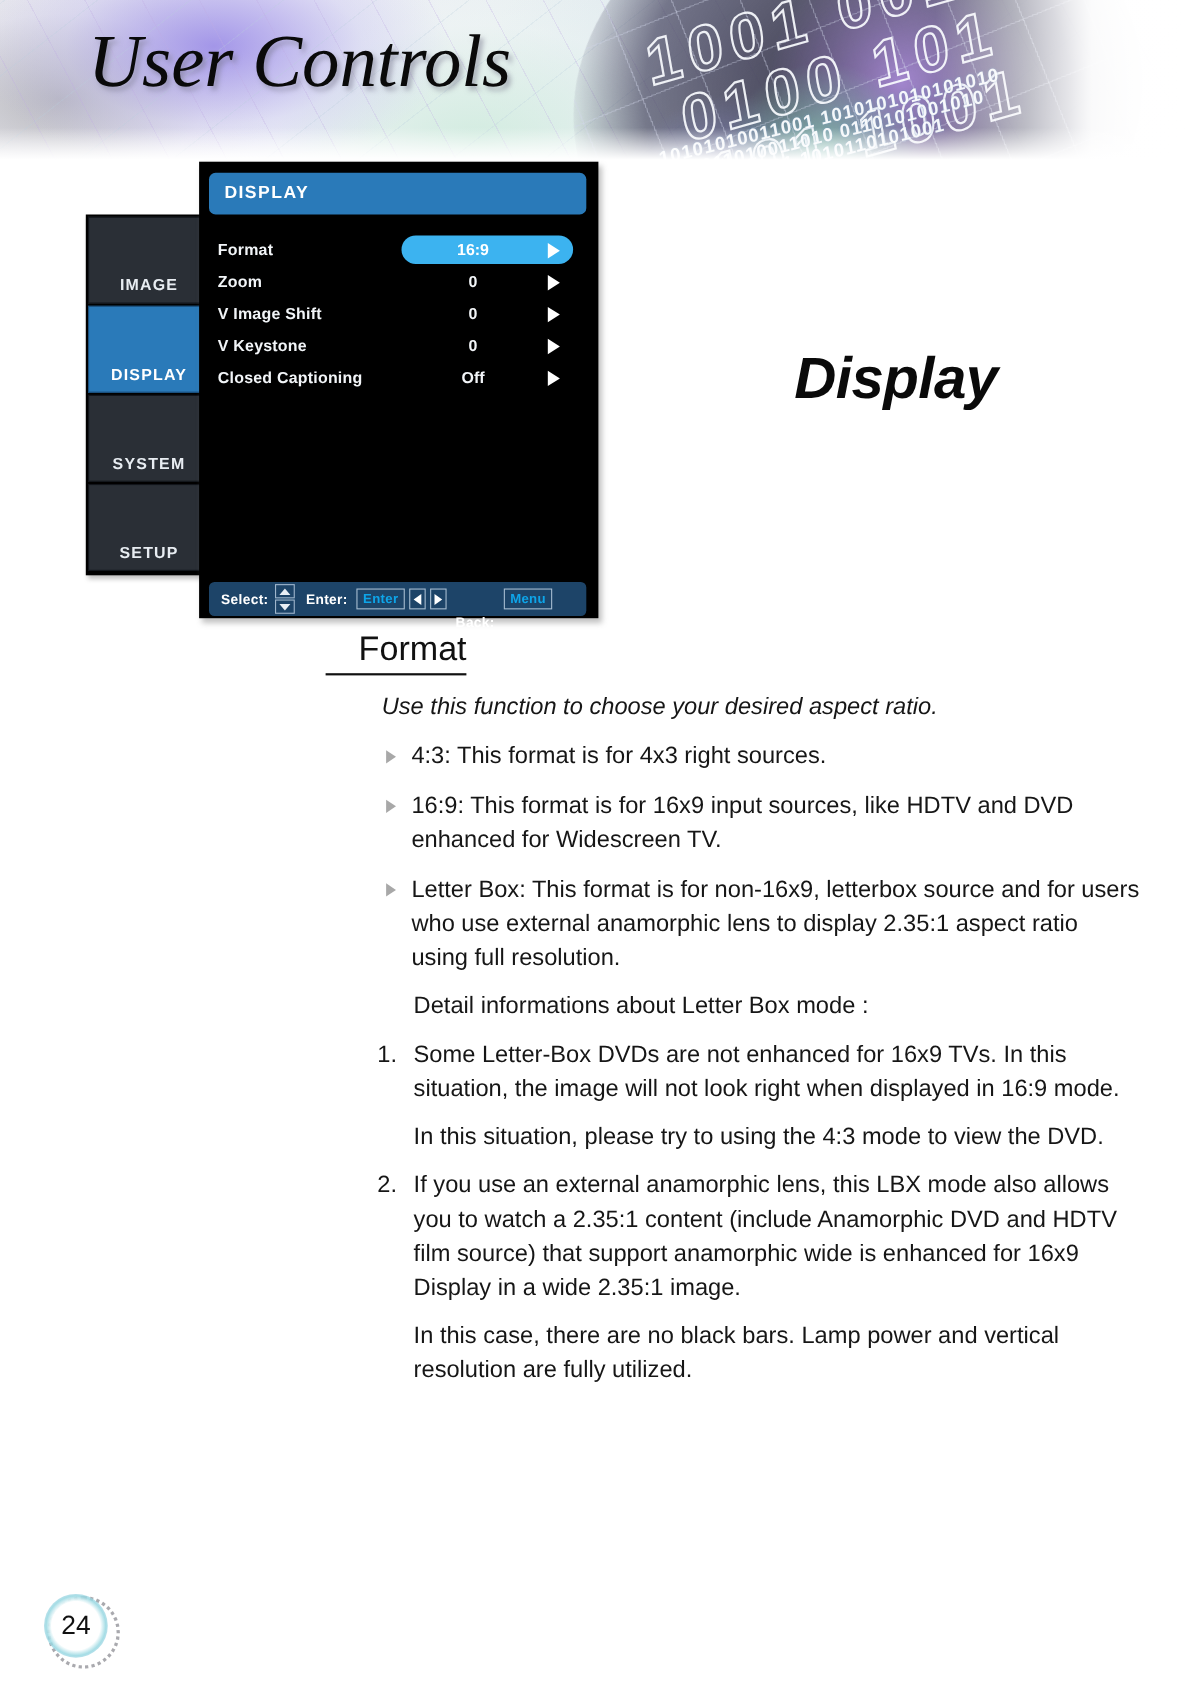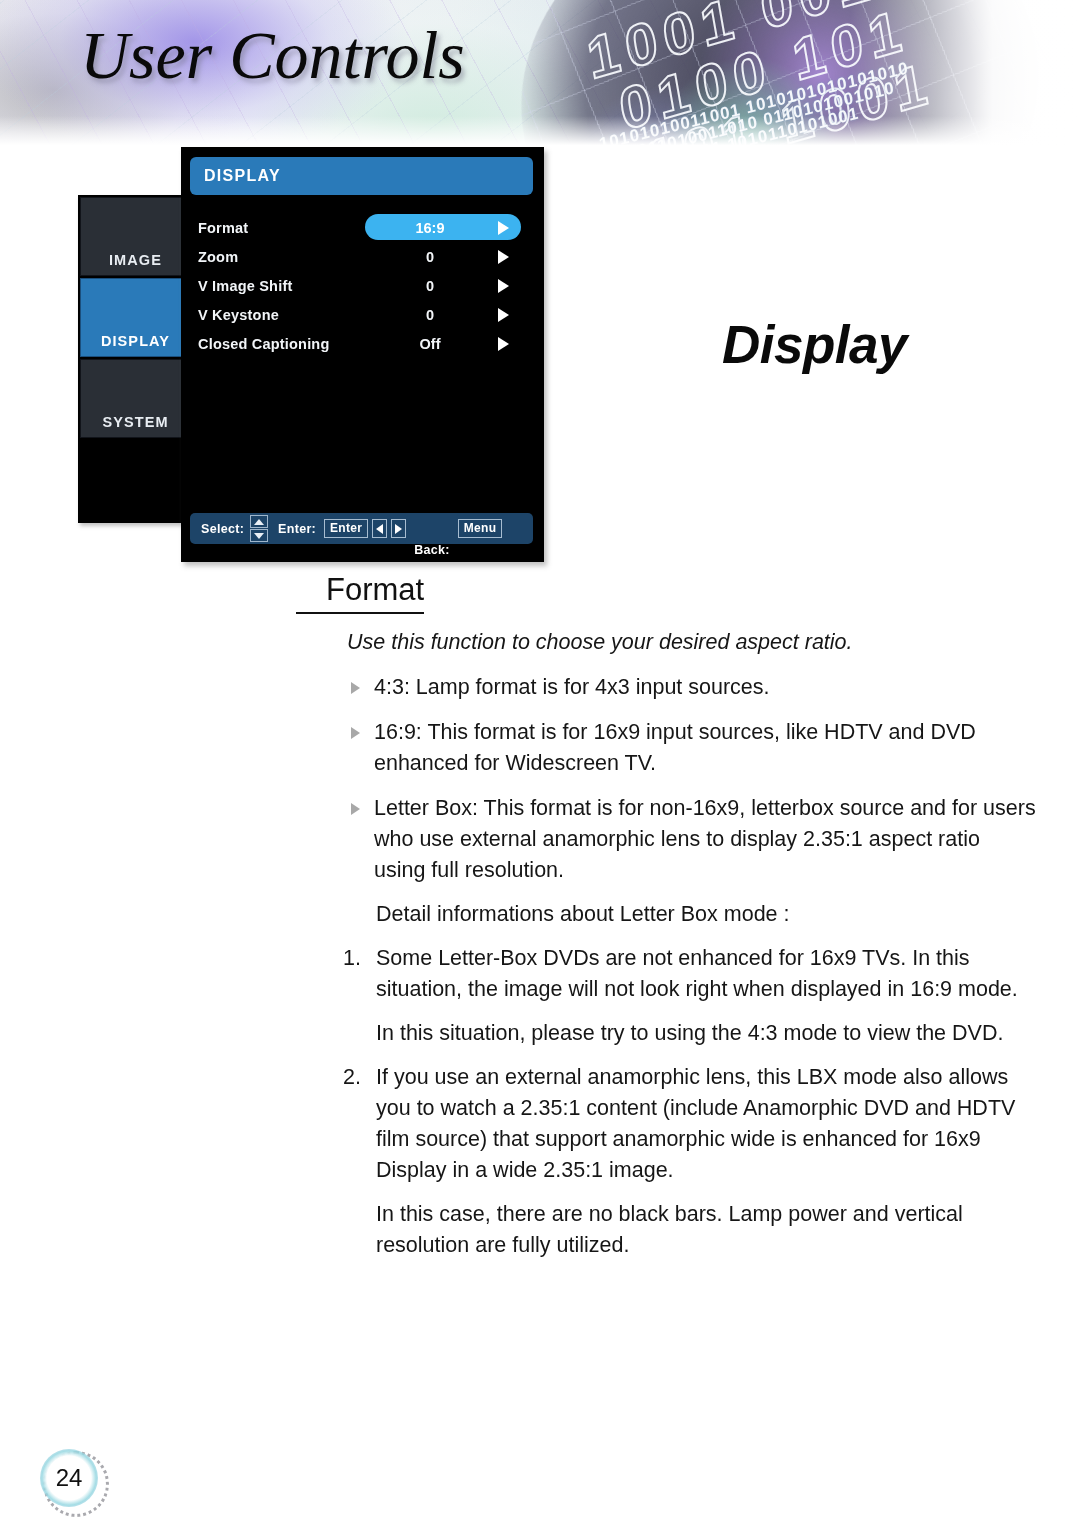--- a/index.html
+++ b/index.html
@@ -222,21 +222,21 @@
     width: 156px; height: 26px;
     background: #3cb3f0;
     border-radius: 13px;
   }
   .osd-row.selected .r-value,
   .osd-row.selected .r-arrow { z-index: 2; }
   .osd-row.selected .r-value { color:#ffffff; }
 
   #osd-footer {
     position: absolute;
-    left: 9px; bottom: 18px;
+    left: 9px; bottom: 2px;
     width: 343px; height: 31px;
     background: #1d4468;
     border-radius: 5px;
     display: flex;
     align-items: center;
     padding-left: 11px;
     box-sizing: border-box;
     color: #ffffff;
     font-size: 12.5px;
     font-weight: bold;
@@ -254,21 +254,21 @@
     width: 16px; height: 11px;
     background: #1d4468;
     border: 1px solid #9fb6cc;
     display: flex; align-items: center; justify-content: center;
   }
   .tri-up { width:0;height:0;border-bottom:6px solid #e9eff5;border-left:5px solid transparent;border-right:5px solid transparent; }
   .tri-dn { width:0;height:0;border-top:6px solid #e9eff5;border-left:5px solid transparent;border-right:5px solid transparent; }
   .key-box {
     border: 1px solid #a7bdd1;
     background: #1d4468;
-    color: #ffffff;
+    color: #0ea5e9;
     font-size: 12px;
     font-weight: bold;
     padding: 1px 5px 2px 5px;
     margin: 0 2px;
     line-height: 14px;
     display: inline-block;
   }
   .key-box.arrow { padding: 1px 3px 2px 3px; }
   .tri-l { display:inline-block; width:0;height:0;border-right:7px solid #ffffff;border-top:5px solid transparent;border-bottom:5px solid transparent; vertical-align: middle;}
   .tri-r { display:inline-block; width:0;height:0;border-left:7px solid #ffffff;border-top:5px solid transparent;border-bottom:5px solid transparent; vertical-align: middle;}
@@ -398,20 +398,21 @@
   <div class="fade-bottom"></div>
   <div id="banner-title">User Controls</div>
 </div>
 
 <div id="osd">
 
   <div id="osd-sidebar">
     <div class="osd-tab" style="top:2px;">IMAGE</div>
     <div class="osd-tab active" style="top:83px;">DISPLAY</div>
     <div class="osd-tab" style="top:164px;">SYSTEM</div>
+    <div class="osd-tab" style="top:245px;">SETUP</div>
   </div>
 
   <div id="osd-panel">
 
     <div id="osd-header">DISPLAY</div>
 
     <div id="osd-rows">
 
       <div class="osd-row selected">
         <div class="r-hl"></div>
@@ -472,21 +473,21 @@
 <div id="content">
 
   <div>
     <span id="format-heading">Format</span>
   </div>
 
   <div class="para">Use this function to choose your desired aspect ratio.</div>
 
   <div class="bullet-item">
     <span class="bullet-mark"></span>
-    <span>4:3: Lamp format is for 4x3 input sources.</span>
+    <span>4:3: This format is for 4x3 right sources.</span>
   </div>
 
   <div class="bullet-item">
     <span class="bullet-mark"></span>
     <span>16:9: This format is for 16x9 input sources, like HDTV and DVD enhanced for Widescreen TV.</span>
   </div>
 
   <div class="bullet-item">
     <span class="bullet-mark"></span>
     <span>Letter Box: This format is for non-16x9, letterbox source and for users who use external anamorphic lens to display 2.35:1 aspect ratio using full resolution.</span>

